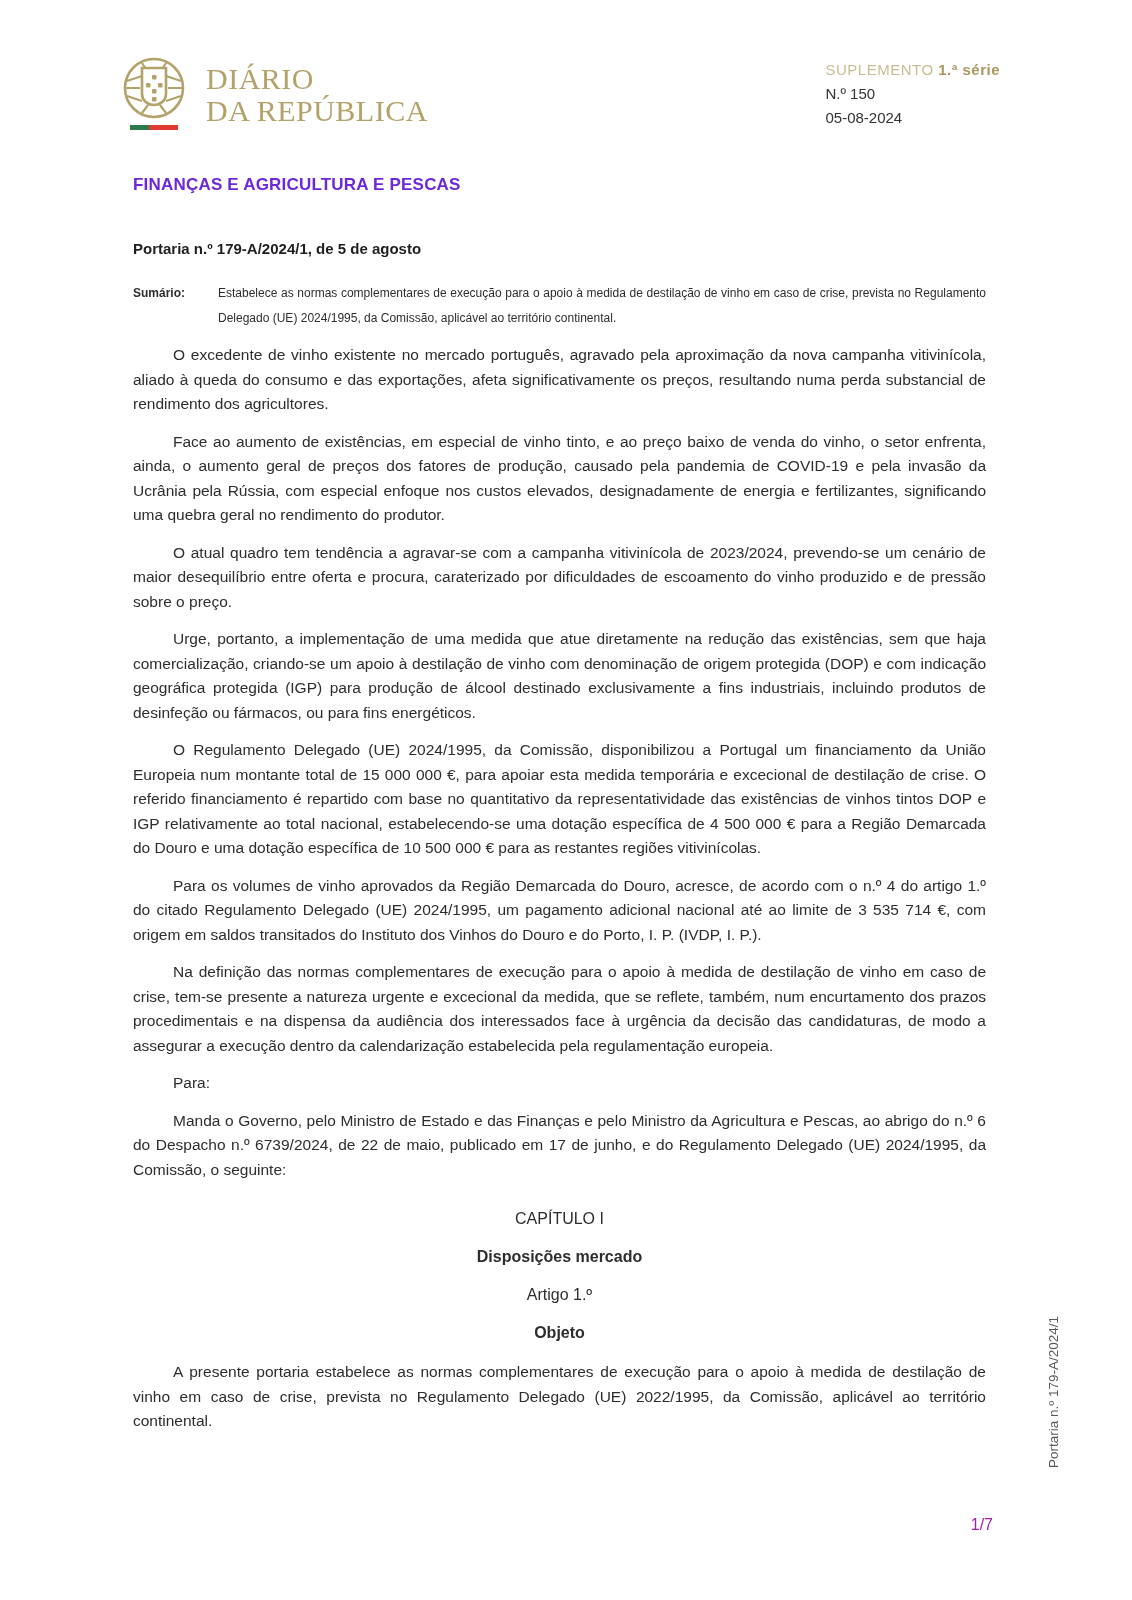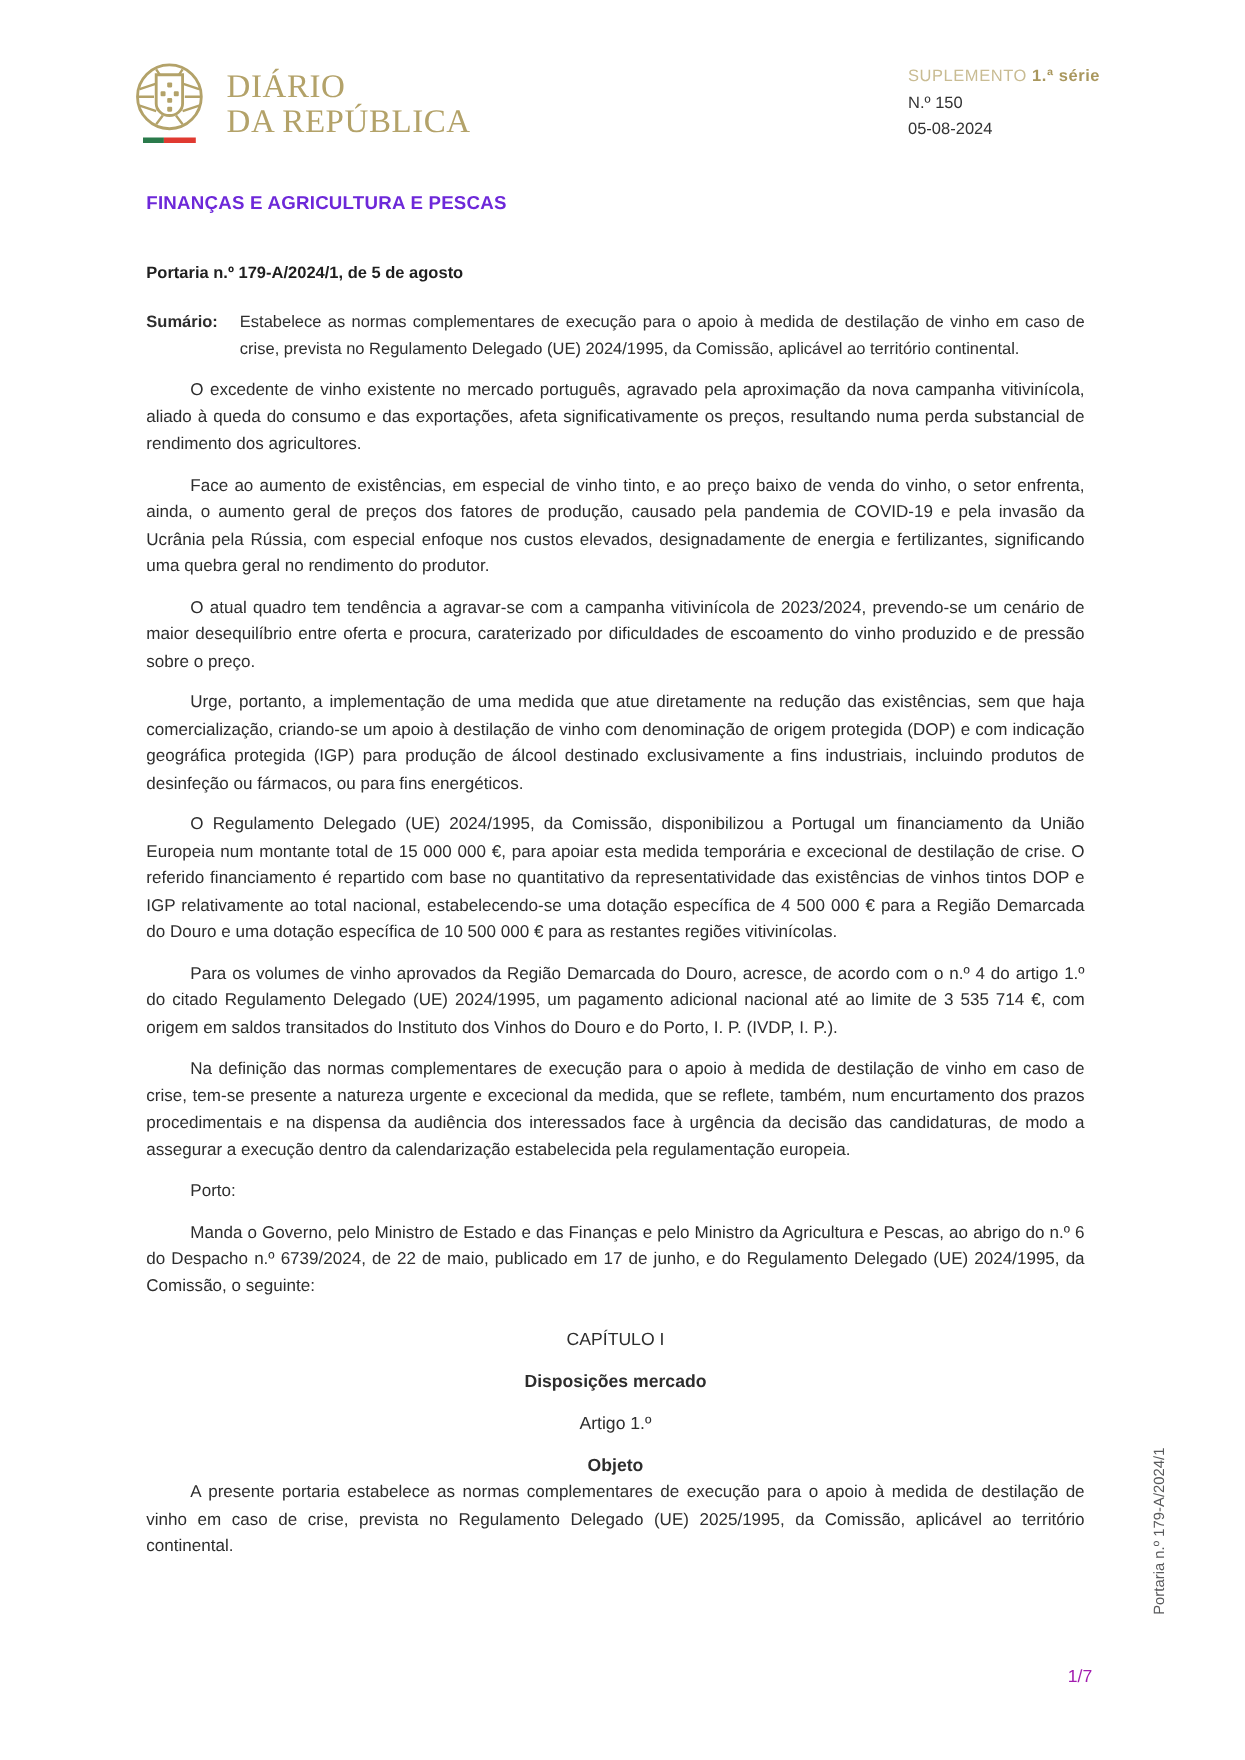--- a/index.html
+++ b/index.html
@@ -72,21 +72,21 @@
   .act-title {
     font-size: 15px;
     font-weight: bold;
     color: #1f1f1f;
     margin-bottom: 24px;
     margin-top: 45px;
   }
   .summary {
     position: relative;
     padding-left: 85px;
-    font-size: 15px;
+    font-size: 12px;
     line-height: 24.5px;
     text-align: justify;
     margin-bottom: 13px;
   }
   .summary-label {
     position: absolute;
     left: 0;
     top: 0;
     font-weight: bold;
   }
@@ -100,21 +100,21 @@
   .heading-center {
     text-align: center;
     font-size: 16px;
     font-weight: normal;
     text-indent: 0;
     margin: 25px 0 0 0;
     line-height: 24px;
   }
   .heading-center.bold { font-weight: bold; }
   .heading-center + .heading-center { margin-top: 14px; }
-  .headings-block { }
+  .headings-block { margin-bottom: 15px; }
 
   
   .vertical-ref {
     position: absolute;
     left: 1046px;
     top: 1318px;
     height: 150px;
     writing-mode: vertical-rl;
     transform: rotate(180deg);
     font-size: 13.5px;
@@ -177,30 +177,30 @@
       <span>Estabelece as normas complementares de execução para o apoio à medida de destilação de vinho em caso de crise, prevista no Regulamento Delegado (UE) 2024/1995, da Comissão, aplicável ao território continental.</span>
     </div>
 
     <p class="body-par">O excedente de vinho existente no mercado português, agravado pela aproximação da nova campanha vitivinícola, aliado à queda do consumo e das exportações, afeta significativamente os preços, resultando numa perda substancial de rendimento dos agricultores.</p>
     <p class="body-par">Face ao aumento de existências, em especial de vinho tinto, e ao preço baixo de venda do vinho, o setor enfrenta, ainda, o aumento geral de preços dos fatores de produção, causado pela pandemia de COVID-19 e pela invasão da Ucrânia pela Rússia, com especial enfoque nos custos elevados, designadamente de energia e fertilizantes, significando uma quebra geral no rendimento do produtor.</p>
     <p class="body-par">O atual quadro tem tendência a agravar-se com a campanha vitivinícola de 2023/2024, prevendo-se um cenário de maior desequilíbrio entre oferta e procura, caraterizado por dificuldades de escoamento do vinho produzido e de pressão sobre o preço.</p>
     <p class="body-par">Urge, portanto, a implementação de uma medida que atue diretamente na redução das existências, sem que haja comercialização, criando-se um apoio à destilação de vinho com denominação de origem protegida (DOP) e com indicação geográfica protegida (IGP) para produção de álcool destinado exclusivamente a fins industriais, incluindo produtos de desinfeção ou fármacos, ou para fins energéticos.</p>
     <p class="body-par">O Regulamento Delegado (UE) 2024/1995, da Comissão, disponibilizou a Portugal um financiamento da União Europeia num montante total de 15 000 000 €, para apoiar esta medida temporária e excecional de destilação de crise. O referido financiamento é repartido com base no quantitativo da representatividade das existências de vinhos tintos DOP e IGP relativamente ao total nacional, estabelecendo-se uma dotação específica de 4 500 000 € para a Região Demarcada do Douro e uma dotação específica de 10 500 000 € para as restantes regiões vitivinícolas.</p>
     <p class="body-par">Para os volumes de vinho aprovados da Região Demarcada do Douro, acresce, de acordo com o n.º 4 do artigo 1.º do citado Regulamento Delegado (UE) 2024/1995, um pagamento adicional nacional até ao limite de 3 535 714 €, com origem em saldos transitados do Instituto dos Vinhos do Douro e do Porto, I. P. (IVDP, I. P.).</p>
     <p class="body-par">Na definição das normas complementares de execução para o apoio à medida de destilação de vinho em caso de crise, tem-se presente a natureza urgente e excecional da medida, que se reflete, também, num encurtamento dos prazos procedimentais e na dispensa da audiência dos interessados face à urgência da decisão das candidaturas, de modo a assegurar a execução dentro da calendarização estabelecida pela regulamentação europeia.</p>
-    <p class="body-par">Porto:</p>
+    <p class="body-par">Para:</p>
     <p class="body-par">Manda o Governo, pelo Ministro de Estado e das Finanças e pelo Ministro da Agricultura e Pescas, ao abrigo do n.º 6 do Despacho n.º 6739/2024, de 22 de maio, publicado em 17 de junho, e do Regulamento Delegado (UE) 2024/1995, da Comissão, o seguinte:</p>
 
     <div class="headings-block">
       <div class="heading-center">CAPÍTULO I</div>
       <div class="heading-center bold">Disposições mercado</div>
       <div class="heading-center">Artigo 1.º</div>
       <div class="heading-center bold">Objeto</div>
     </div>
 
-    <p class="body-par">A presente portaria estabelece as normas complementares de execução para o apoio à medida de destilação de vinho em caso de crise, prevista no Regulamento Delegado (UE) 2025/1995, da Comissão, aplicável ao território continental.</p>
+    <p class="body-par">A presente portaria estabelece as normas complementares de execução para o apoio à medida de destilação de vinho em caso de crise, prevista no Regulamento Delegado (UE) 2022/1995, da Comissão, aplicável ao território continental.</p>
   </div>
 
   <div class="vertical-ref">Portaria n.º 179-A/2024/1</div>
 
   <div class="page-number">1/7</div>
 
 </div>
 
 </body></html>

